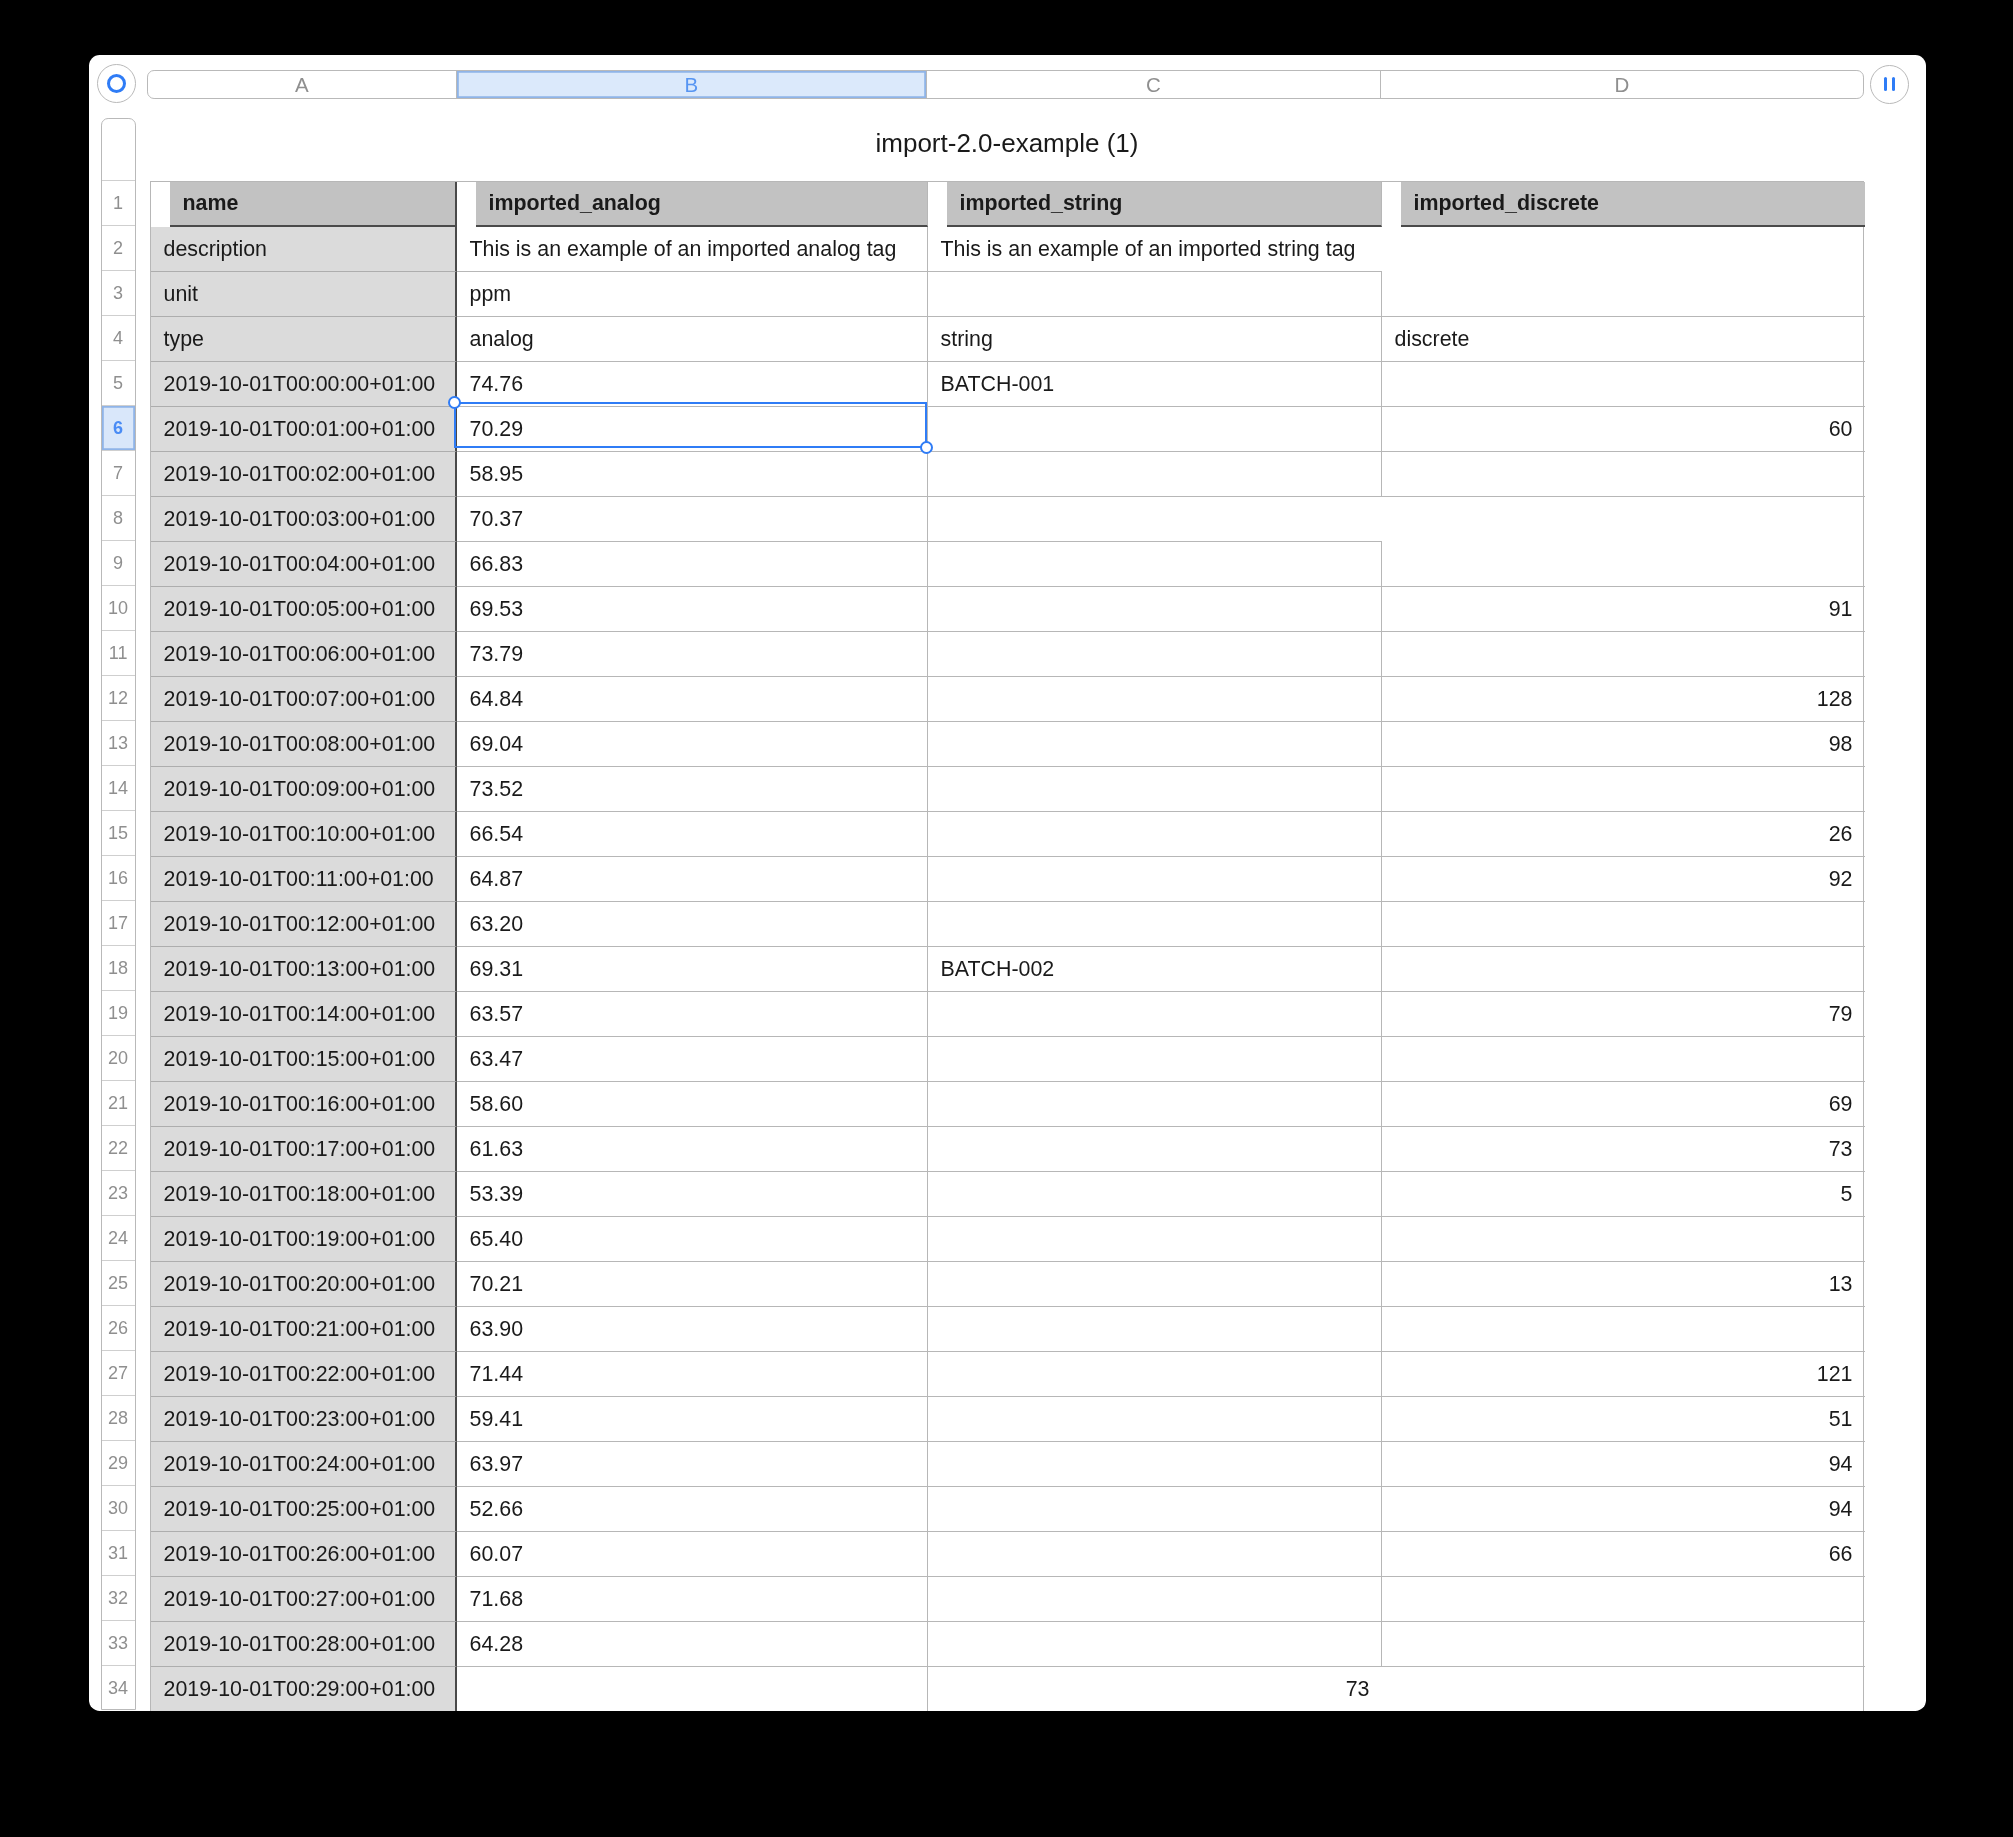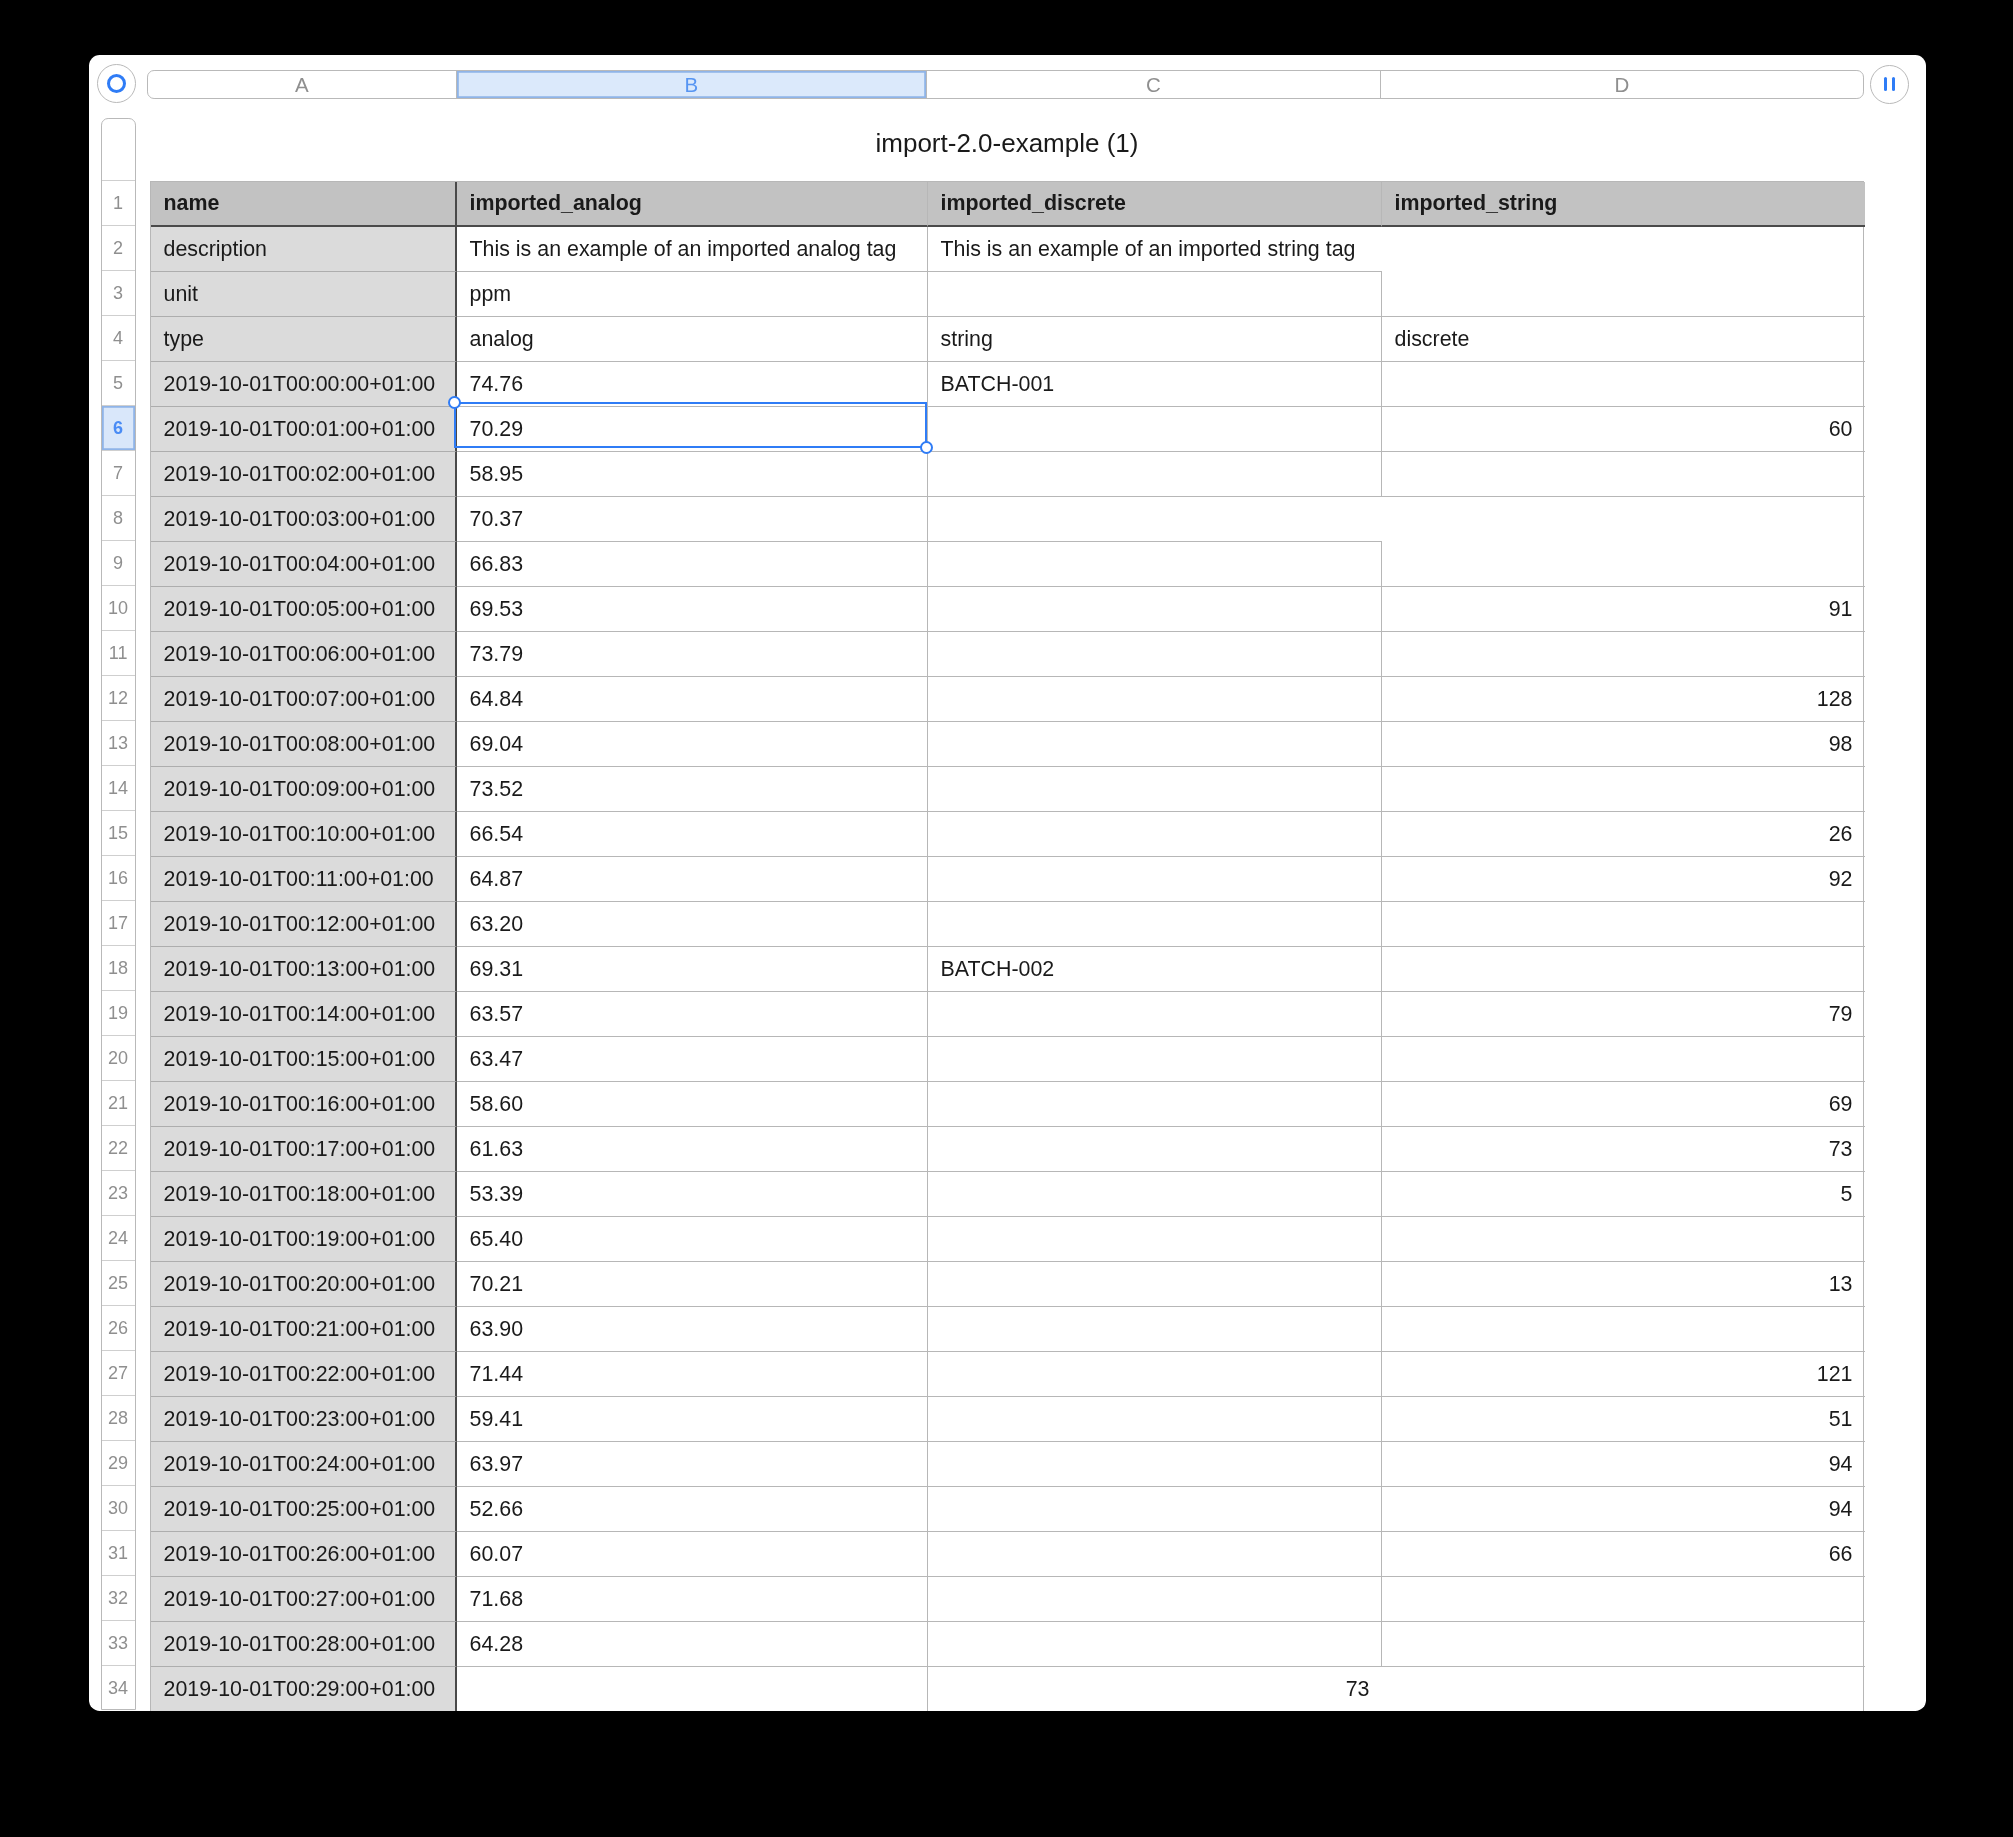--- a/index.html
+++ b/index.html
@@ -89,21 +89,21 @@
   .trow.partial{height:15px;}
   .cell{
     display:flex;align-items:center;
     padding:0 12.5px;font-size:21.4px;color:var(--ink);
     border-right:1.3px solid var(--grid);
     border-bottom:1.3px solid var(--grid);
     white-space:nowrap;overflow:hidden;
   }
   .cell:last-child{border-right:none;}
   .cell.colA{background:var(--labelcol-fill);font-weight:400;border-right:2.2px solid var(--grid-dark);border-bottom-color:#adadad;}
-  .trow.hdr .cell{background:var(--header-fill);font-weight:700;border-bottom:2.2px solid var(--grid-dark);}
+  .trow.hdr .cell{background:var(--header-fill);font-weight:700;border-bottom:2.2px solid var(--grid-dark);margin-left:19px;}
   .trow.hdr .cell.colA{border-bottom:2.2px solid var(--grid-dark);}
   .trow.partial .cell{border-bottom:none;}
   .cell.right{justify-content:flex-end;}
   
   .selection{
     position:absolute;left:365px;top:347px;width:473px;height:46px;
     border:2.7px solid var(--accent);pointer-events:auto;
   }
   .sel-handle{
     position:absolute;width:13.4px;height:13.4px;border-radius:50%;
@@ -173,22 +173,22 @@
       <div class="rowcell num">34</div>
       <div class="rowcell partial"></div>
     </div>
 
   <div class="sheet-title">import-2.0-example (1)</div>
 
   <div class="tbl">
       <div class="trow hdr">
         <div class="cell colA">name</div>
         <div class="cell colB">imported_analog</div>
+        <div class="cell colC">imported_string</div>
         <div class="cell colD">imported_discrete</div>
-        <div class="cell colC">imported_string</div>
       </div>
       <div class="trow">
         <div class="cell colA">description</div>
         <div class="cell colB">This is an example of an imported analog tag</div>
         <div class="cell colC">This is an example of an imported string tag</div>
       </div>
       <div class="trow">
         <div class="cell colA">unit</div>
         <div class="cell colB">ppm</div>
         <div class="cell colC"></div>

